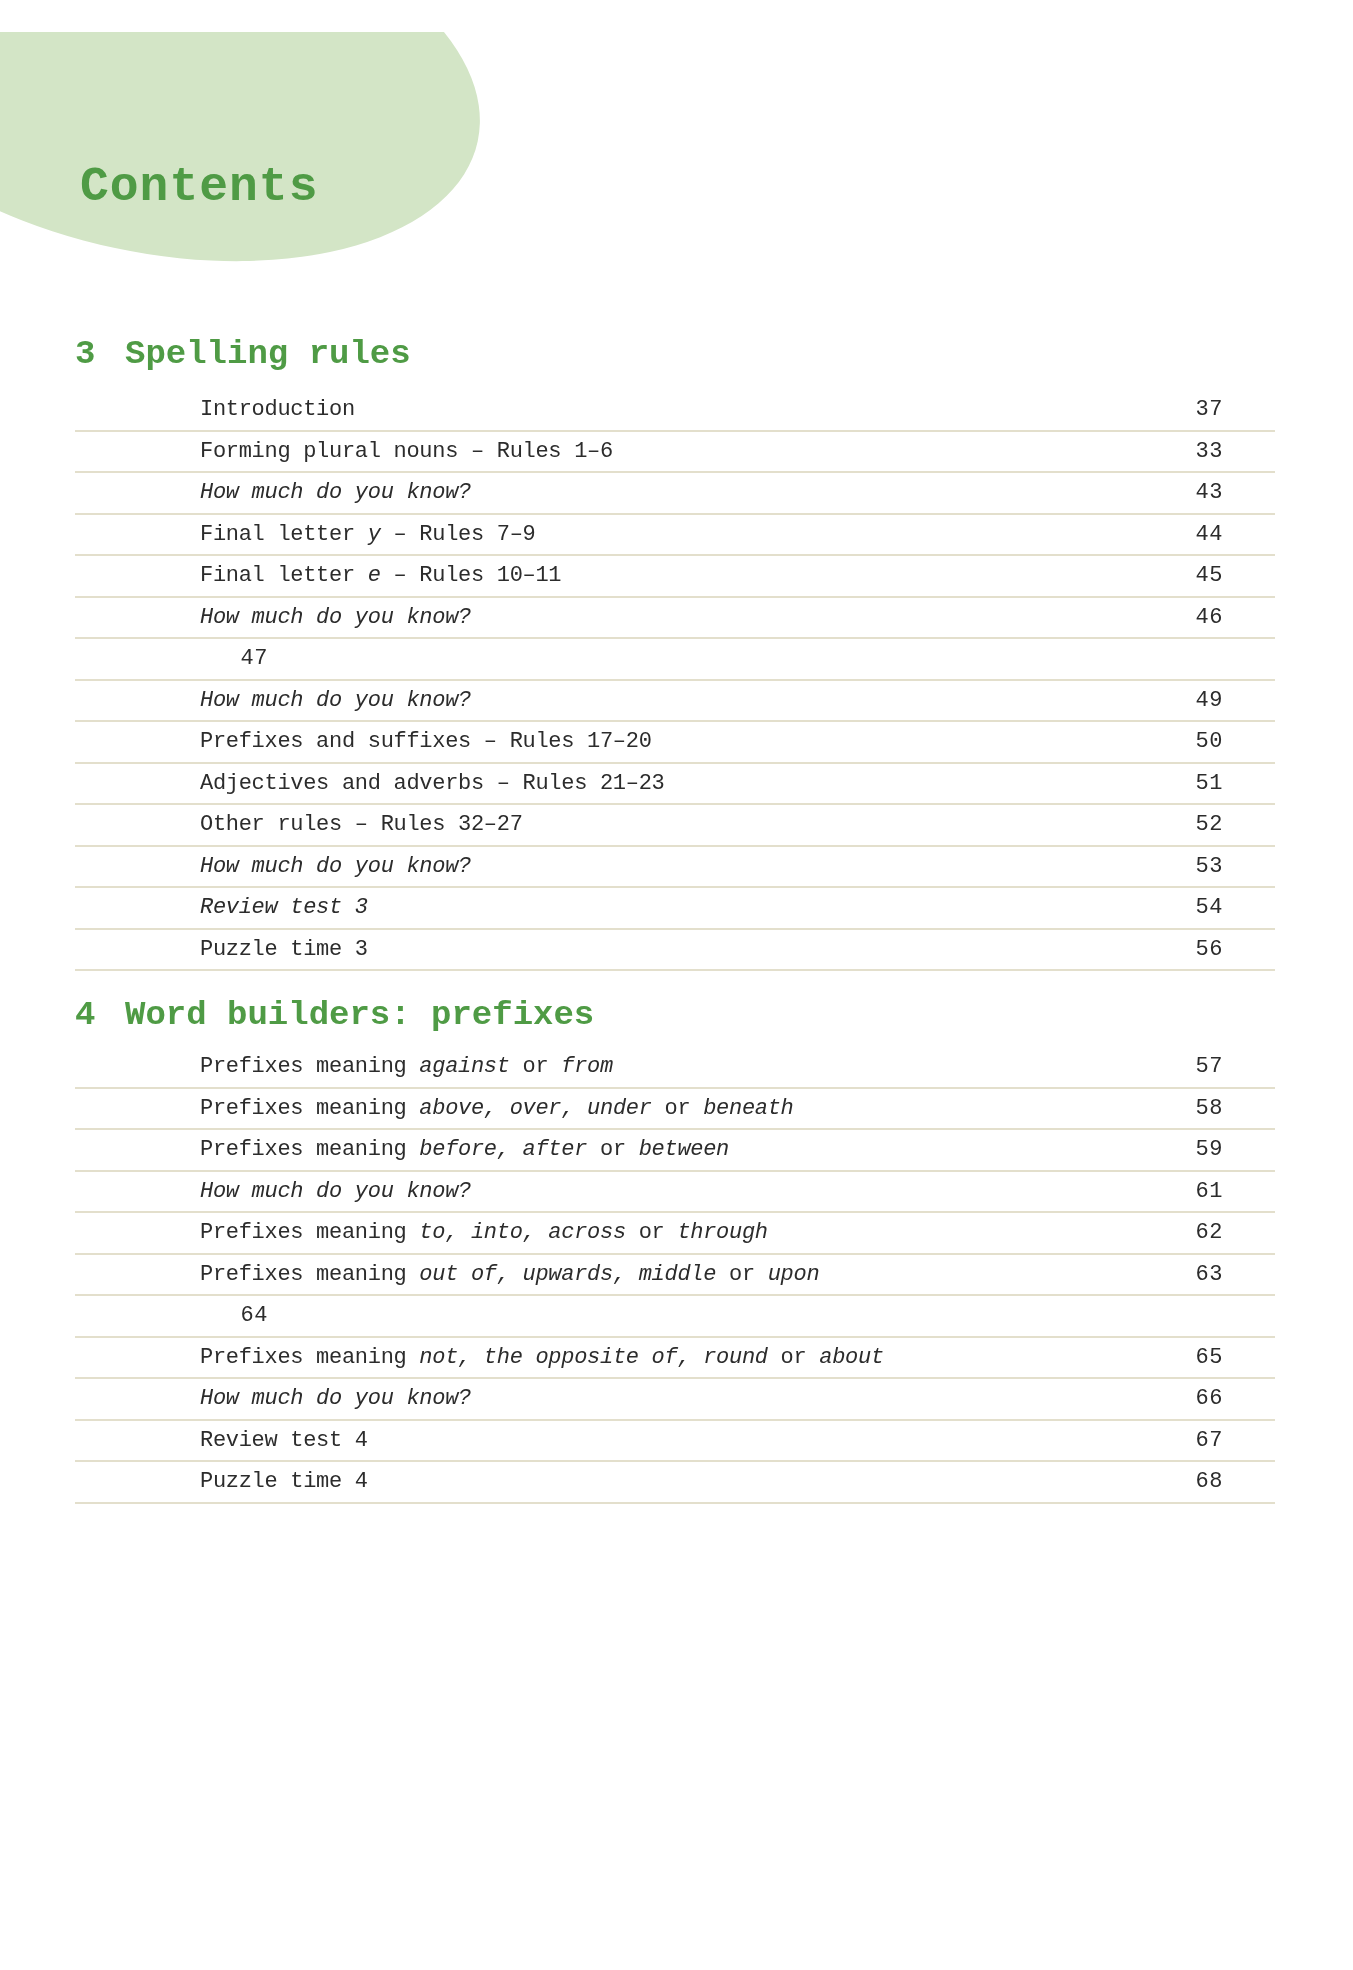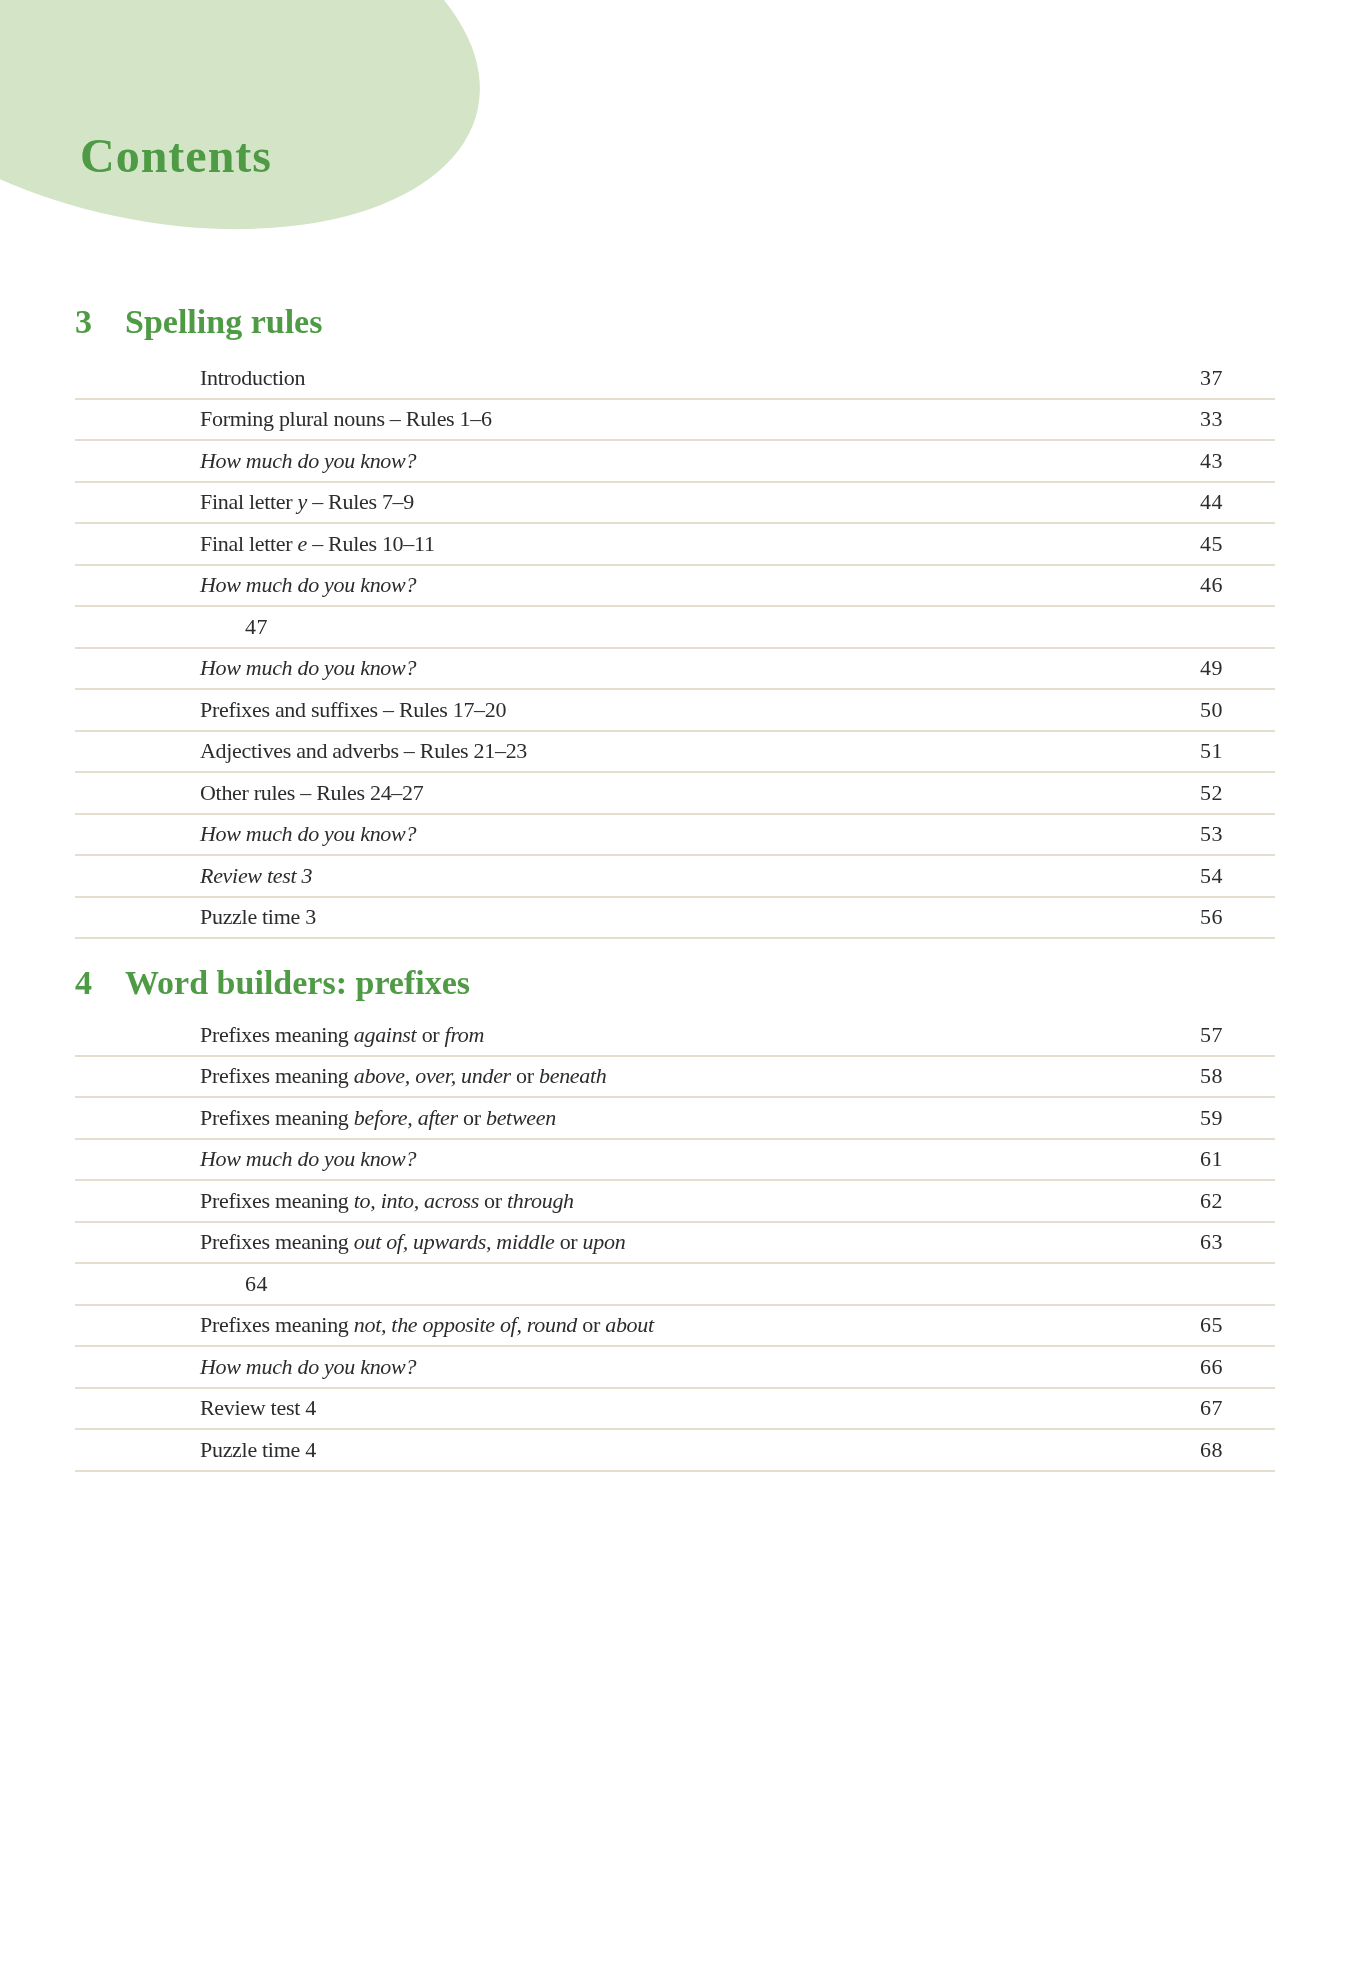--- a/index.html
+++ b/index.html
@@ -2,22 +2,23 @@
 <html style="--accent-green: #4f9b45; --blob-green: #d3e5c6; --rule-line: #e3dfcc; --footer-divider-green: #5fa04b;"><head>
 <meta charset="utf-8">
 <style>
   html, body { margin: 0; padding: 0; background: #ffffff; }
   .page {
     position: relative;
     width: 1353px;
     height: 1788px;
     background: #ffffff;
     overflow: hidden;
-    font-family: Liberation Serif, serif;
+    font-family: Liberation Mono, monospace;
     color: #2c2c2c;
+    margin-top: 32px;
   }
 
   
   .blob {
     position: absolute;
     left: -180px;
     top: -140px;
     width: 665px;
     height: 360px;
     background: var(--blob-green, #d3e5c6);
@@ -157,21 +158,21 @@
         </div>
         <div class="toc-row">
           <span class="entry-label"><span>Prefixes and suffixes – Rules 17–20</span></span>
           <span class="entry-page">50</span>
         </div>
         <div class="toc-row">
           <span class="entry-label"><span>Adjectives and adverbs – Rules 21–23</span></span>
           <span class="entry-page">51</span>
         </div>
         <div class="toc-row">
-          <span class="entry-label"><span>Other rules – Rules 24–27</span></span>
+          <span class="entry-label"><span>Other rules – Rules 32–27</span></span>
           <span class="entry-page">52</span>
         </div>
         <div class="toc-row">
           <span class="entry-label"><i>How much do you know?</i></span>
           <span class="entry-page">53</span>
         </div>
         <div class="toc-row">
           <span class="entry-label"><i>Review test 3</i></span>
           <span class="entry-page">54</span>
         </div>

